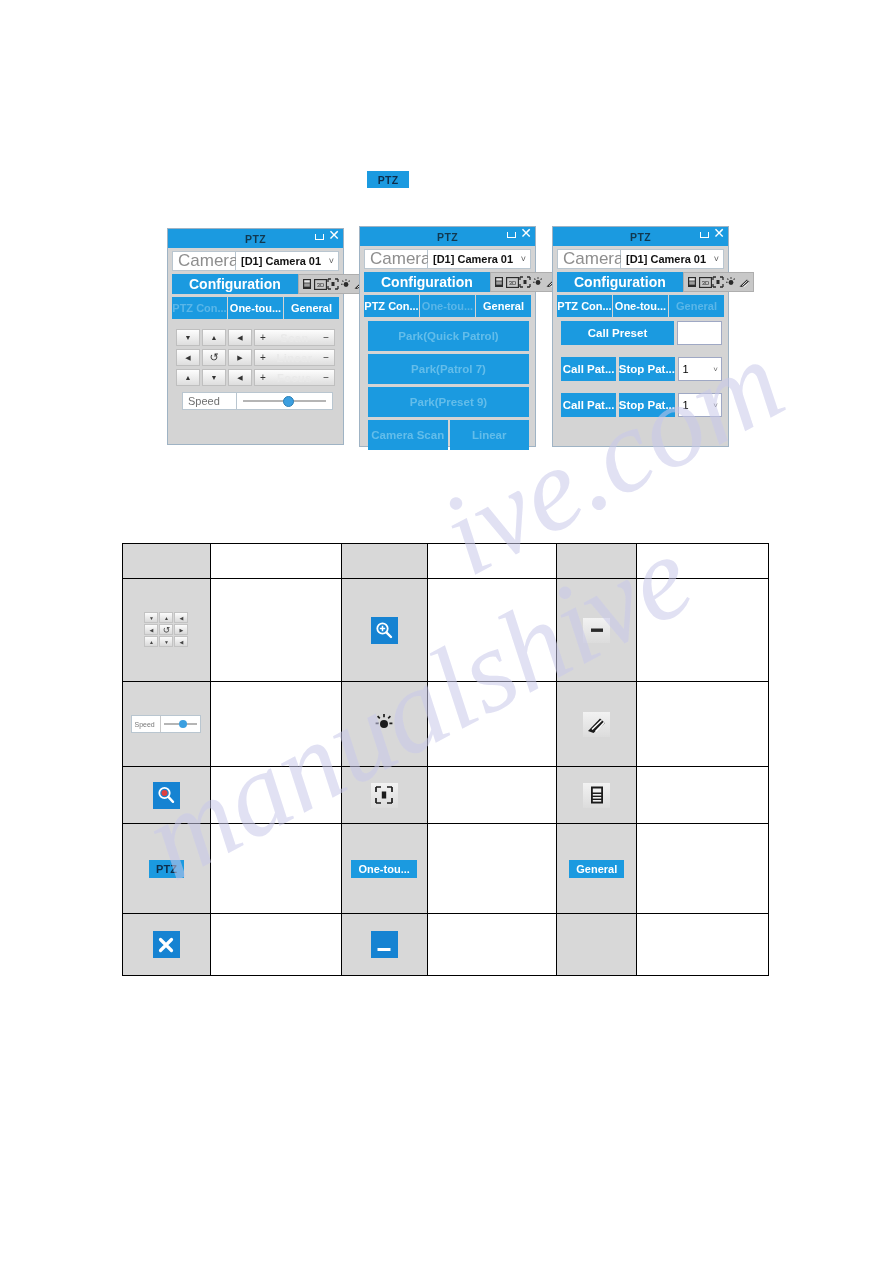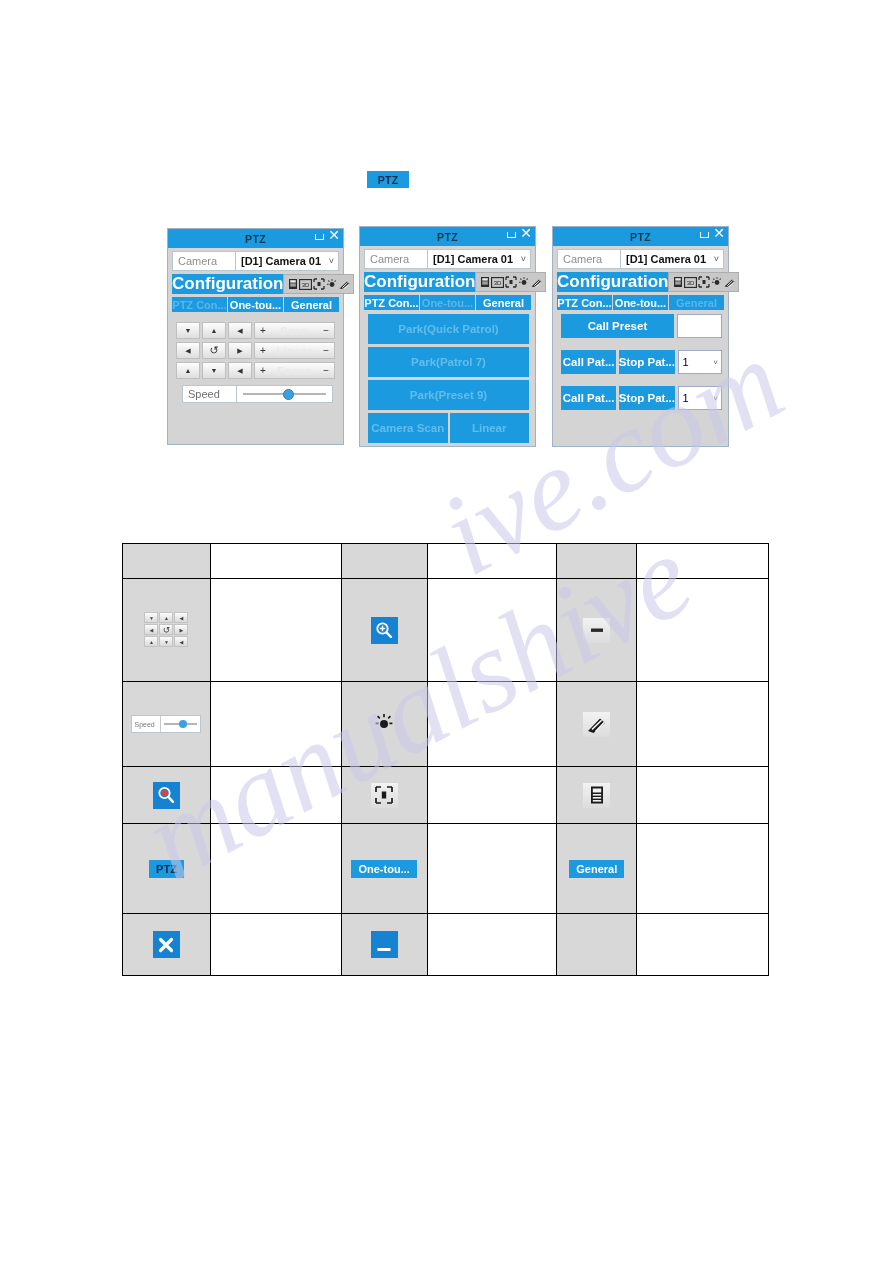--- a/index.html
+++ b/index.html
@@ -72,50 +72,50 @@
     color: #ffffff; font-size: 14px; font-weight: bold; line-height: 11px;
     font-family: "DejaVu Sans", sans-serif;
   }
 
   .row-camera {
     display: flex; padding: 3px 4px 0 4px; gap: 0;
   }
   .cam-label {
     width: 64px; height: 20px; background: #fff; border: 1px solid #b9c6d0;
     display: flex; align-items: center; padding-left: 5px;
-    font-size: 11px; color: #8e8e8e;
+    font-size: 17px; color: #8e8e8e;
   }
   .cam-select {
     flex: 1; height: 20px; background: #fff; border: 1px solid #b9c6d0; border-left: none;
     display: flex; align-items: center; justify-content: space-between;
     padding: 0 4px 0 5px;
     font-size: 11px; font-weight: bold; color: #111;
   }
   .cam-select .chev { font-size: 9px; color: #555; font-weight: normal; }
 
   .row-config {
     display: flex; padding: 3px 4px 0 4px;
   }
   .config-btn {
-    background: #1b9ae0; color: #fff; font-size: 17px; font-weight: bold;
-    height: 20px; display: flex; align-items: center; padding: 0 0;
+    background: #1b9ae0; color: #fff; font-size: 14px; font-weight: bold;
+    height: 20px; display: flex; align-items: center; padding: 0 17px;
     white-space: nowrap;
   }
   .config-icons {
     flex: 1; height: 20px; background: #c8c8c8; border: 1px solid #aeaeae;
     display: flex; align-items: center; justify-content: space-around;
     padding: 0 2px;
   }
   .cfg-ico { width: 13px; height: 13px; display:flex; align-items:center; justify-content:center; }
 
   .row-tabs {
     display: flex; padding: 3px 4px 0 4px; gap: 1px;
   }
   .tab {
-    flex: 1; height: 15px; background: #1b9ae0;
+    flex: 1; height: 22px; background: #1b9ae0;
     display: flex; align-items: center; justify-content: center;
     font-size: 11px; font-weight: bold; color: #ffffff; white-space: nowrap;
     overflow: hidden;
   }
   .tab.dim { color: #5ab6e8; }
 
   
   .dpad-wrap { padding: 10px 8px 0 8px; }
   .dpad-row { display: flex; gap: 2px; margin-bottom: 3px; }
   .dbtn {

